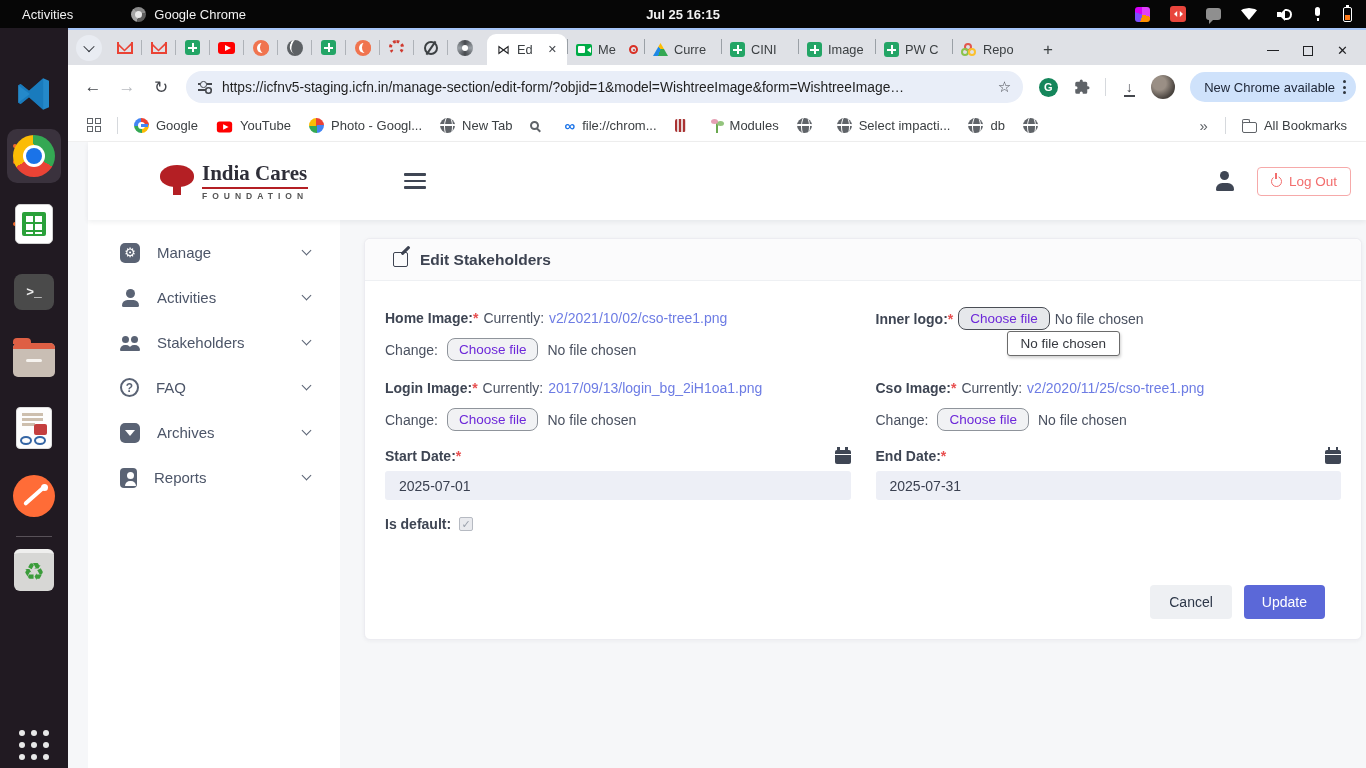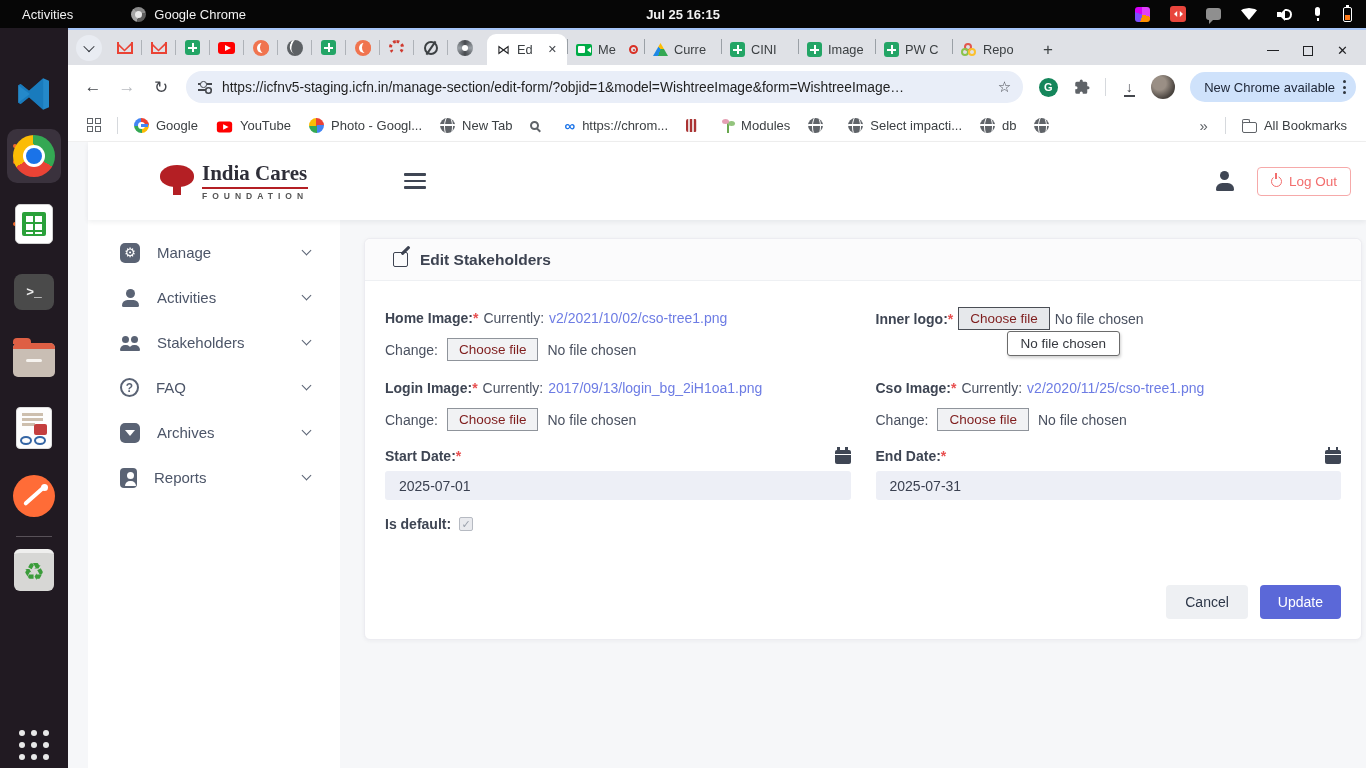--- a/index.html
+++ b/index.html
@@ -248,36 +248,36 @@
   .card-title { font-size:15.5px; font-weight:bold; color:#3d4351; }
   .card-body { padding:26px 20px 0 20px; display:grid; grid-template-columns:1fr 1fr; column-gap:25px; row-gap:16px;
     font-size:14px; color:#4a5160; }
   .fgroup { position:relative; }
   .fline { display:flex; align-items:center; flex-wrap:nowrap; line-height:22px; }
   .flabel { font-weight:bold; color:#3e4553; }
   .req { color:#e85050; font-weight:bold; margin-right:5px; }
   .flink { color:#6d7ce4; margin-left:5px; }
   .plain { margin-left:5px; }
   .change-row { margin-top:9px; display:flex; align-items:center; gap:9px; }
-  .file-btn { background:#f1f2f4; border:1px solid #8f949b; border-radius:0; padding:3px 11px; font-size:13.5px; color:#7f1d1d; }
+  .file-btn { background:#f1f2f4; border:1px solid #8f949b; border-radius:8px; padding:3px 11px; font-size:13.5px; color:#6d28d9; }
   .file-btn.focused { background:#e6e8eb; border-color:#4a4e55; }
   .nofile { color:#4a5160; }
   .tooltip { position:absolute; top:24px; left:131px; background:#fff; border:1px solid #6b6b6b; border-radius:3px;
     padding:4px 13px; font-size:13.5px; color:#36393f; box-shadow:1px 2px 3px rgba(0,0,0,.18); z-index:3; white-space:nowrap; }
   .date-label-row { display:flex; align-items:flex-end; }
   .cal-ic { margin-left:auto; width:16px; height:14px; background:#3f4654; border-radius:2px; position:relative; margin-top:3px; }
   .cal-ic::before { content:""; position:absolute; top:-3px; left:2.5px; width:2.5px; height:4px; background:#3f4654;
     box-shadow:8px 0 0 #3f4654; }
   .cal-ic::after { content:""; position:absolute; top:3.5px; left:0; right:0; height:1.8px; background:#fff; }
   .date-input { margin-top:7px; width:100%; height:29px; background:#edeff6; border:none; border-radius:3px;
     padding:0 14px; font-size:14px; color:#3a4050; font-family:"Liberation Sans",sans-serif; }
   .isdef-row { display:flex; align-items:center; gap:8px; }
   .checkbox { width:14px; height:14px; background:#e9eaee; border:1px solid #b6bac2; border-radius:2px;
     color:#9aa0ab; font-size:11px; line-height:13px; text-align:center; }
-  .card-footer { position:absolute; right:20px; bottom:20px; display:flex; gap:12px; }
+  .card-footer { position:absolute; right:36px; bottom:20px; display:flex; gap:12px; }
   .btn-cancel { background:#eef0f3; color:#2d3748; border:none; border-radius:4px; padding:9px 19px; font-size:14px; }
   .btn-update { background:#5b68d8; color:#fff; border:none; border-radius:4px; padding:9px 18px; font-size:14px; }
 </style>
 </head>
 <body>
 
 <div class="topbar">
   <div class="tb-left">
     <span class="tb-activities">Activities</span>
     <span class="tb-app">
@@ -513,21 +513,21 @@
     <div class="bm">
       <span class="i-globe"></span>
       <span>New Tab</span>
     </div>
     <div class="bm">
       <span class="i-search"></span>
       <span></span>
     </div>
     <div class="bm">
       <span class="i-inf">∞</span>
-      <span>https://chrom...</span>
+      <span>file://chrom...</span>
     </div>
     <div class="bm">
       <span class="i-ornament"></span>
       <span></span>
     </div>
     <div class="bm">
       <span class="i-plant"></span>
       <span>Modules</span>
     </div>
     <div class="bm">

